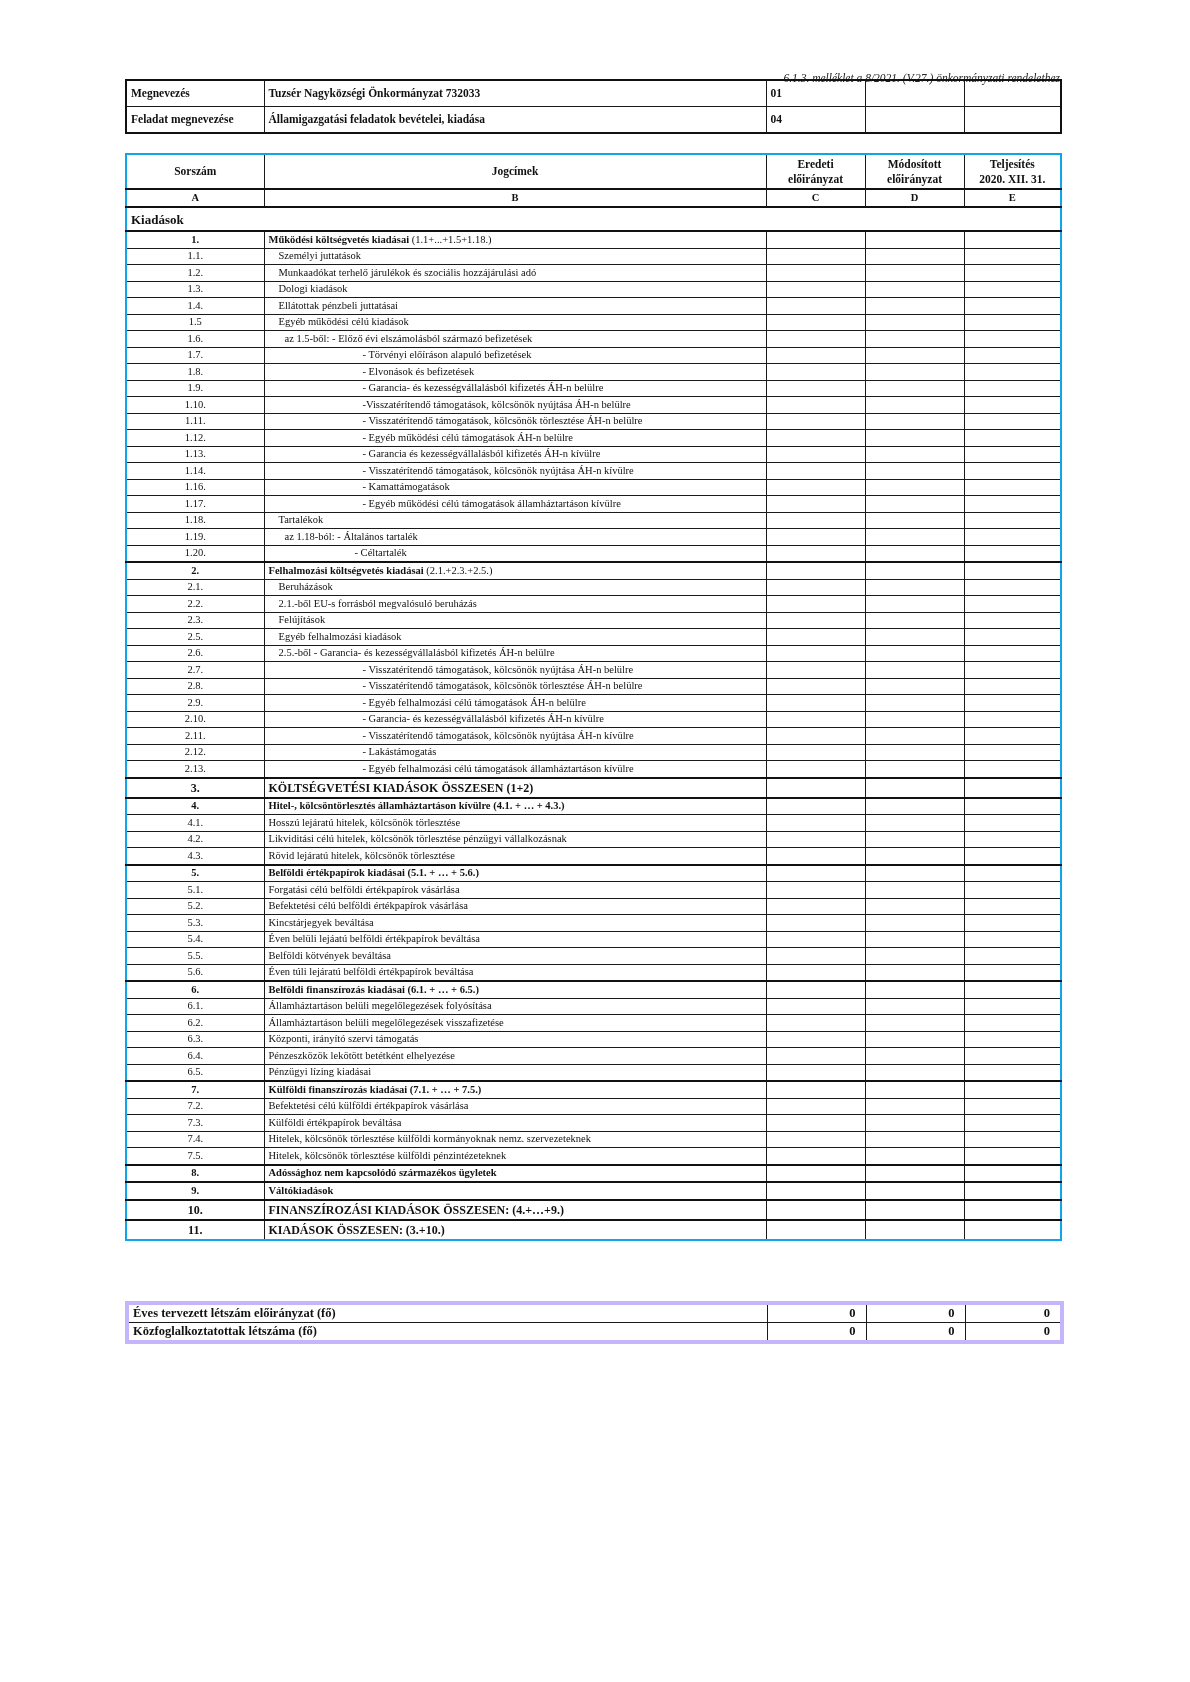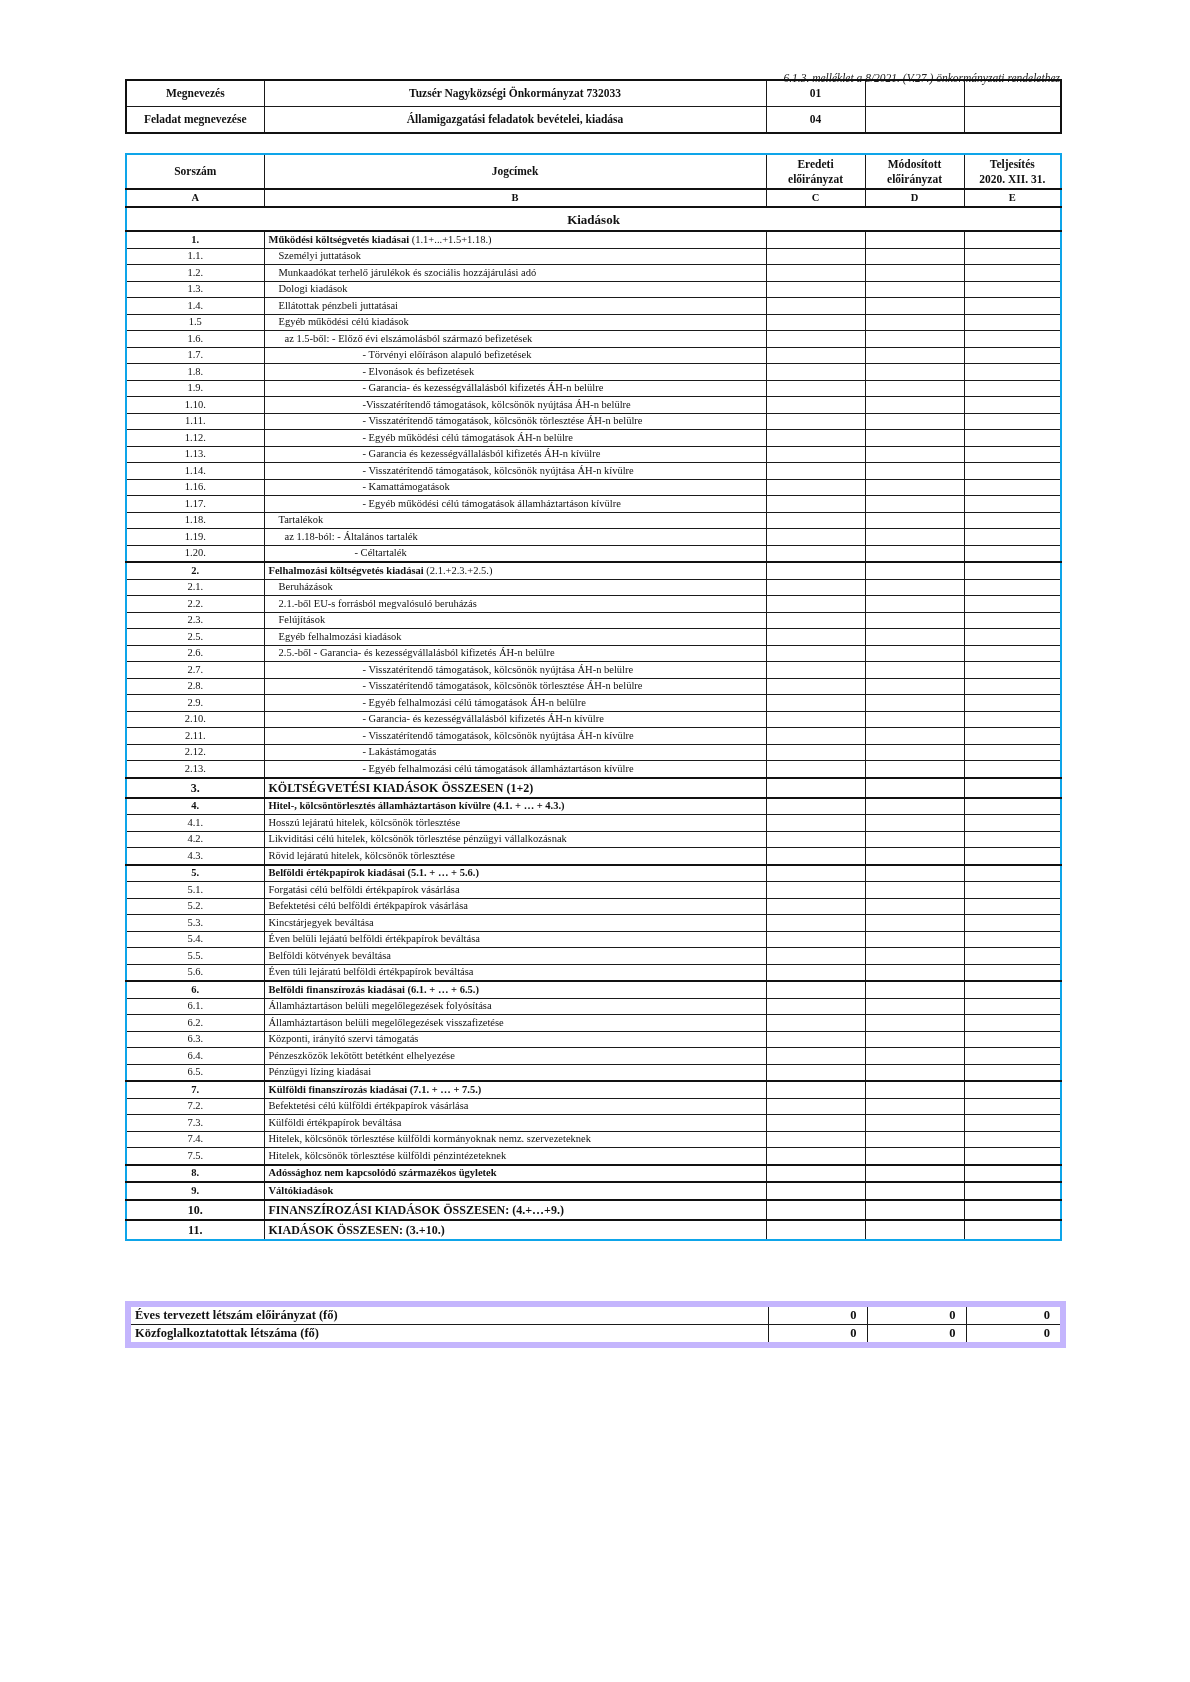--- a/index.html
+++ b/index.html
@@ -1,35 +1,35 @@
 <!DOCTYPE html>
 <html><head>
 <meta charset="utf-8">
 <style>
   html, body { margin: 0; padding: 0; background: #ffffff; }
   body { width: 1190px; height: 1682px; position: relative; font-family: "Liberation Serif", "DejaVu Serif", serif; color: #111; overflow: hidden; }
   .annex { position: absolute; top: 57px; right: 130px; font-size: 11.5px; font-style: italic; color: #222; margin-top: 15px; }
   table { border-collapse: collapse; position: absolute; table-layout: fixed; }
   td { border: 1px solid #1a1a1a; padding: 0 4px; font-size: 10.5px; line-height: 1; white-space: nowrap; overflow: hidden; }
   .ident { left: 125px; top: 79px; width: 935px; border: 2px solid #111; }
-  .ident td { height: 25px; font-size: 11.5px; font-weight: bold; text-align: center; }
+  .ident td { height: 25px; font-size: 11.5px; font-weight: bold; text-align: left; }
   .main { left: 125px; top: 153px; width: 935px; border: 2px solid #0ea5e9; }
   .main .hdr td { height: 33px; text-align: center; font-weight: bold; font-size: 11.5px; line-height: 1.25; border-bottom: 2px solid #111; }
   .main .letters td { height: 16px; text-align: center; font-weight: bold; font-size: 10.5px; border-bottom: 2px solid #111; }
-  .main .section td { height: 22px; text-align: center; font-weight: bold; font-size: 13px; border-bottom: 2px solid #111; }
+  .main .section td { height: 22px; text-align: left; font-weight: bold; font-size: 13px; border-bottom: 2px solid #111; }
   .main .row td { height: 15.5px; }
   .main .row td.num { text-align: center; }
   .main .row.bold td { font-weight: bold; }
   .main .row.thick td { border-top: 2px solid #111; }
   .main .row.big td { height: 18px; font-size: 12px; }
   .ind1 { padding-left: 14px !important; }
   .ind2 { padding-left: 98px !important; }
   .ind3 { padding-left: 90px !important; margin-top: 36px; }
   .ind4 { padding-left: 20px !important; margin-top: 16px; }
-  .staff { left: 125px; top: 1301px; width: 935px; border: 6px solid #c4b5fd; }
+  .staff { left: 125px; top: 1301px; width: 935px; border: 4px solid #c4b5fd; }
   .staff td { height: 17px; font-size: 12.5px; font-weight: bold; }
   .staff td.v { text-align: right; padding-right: 10px; }
 </style>
 </head>
 <body>
 
 <div class="annex">6.1.3. melléklet a 8/2021. (V.27.) önkormányzati rendelethez</div>
 
 <table class="ident">
   <colgroup>

